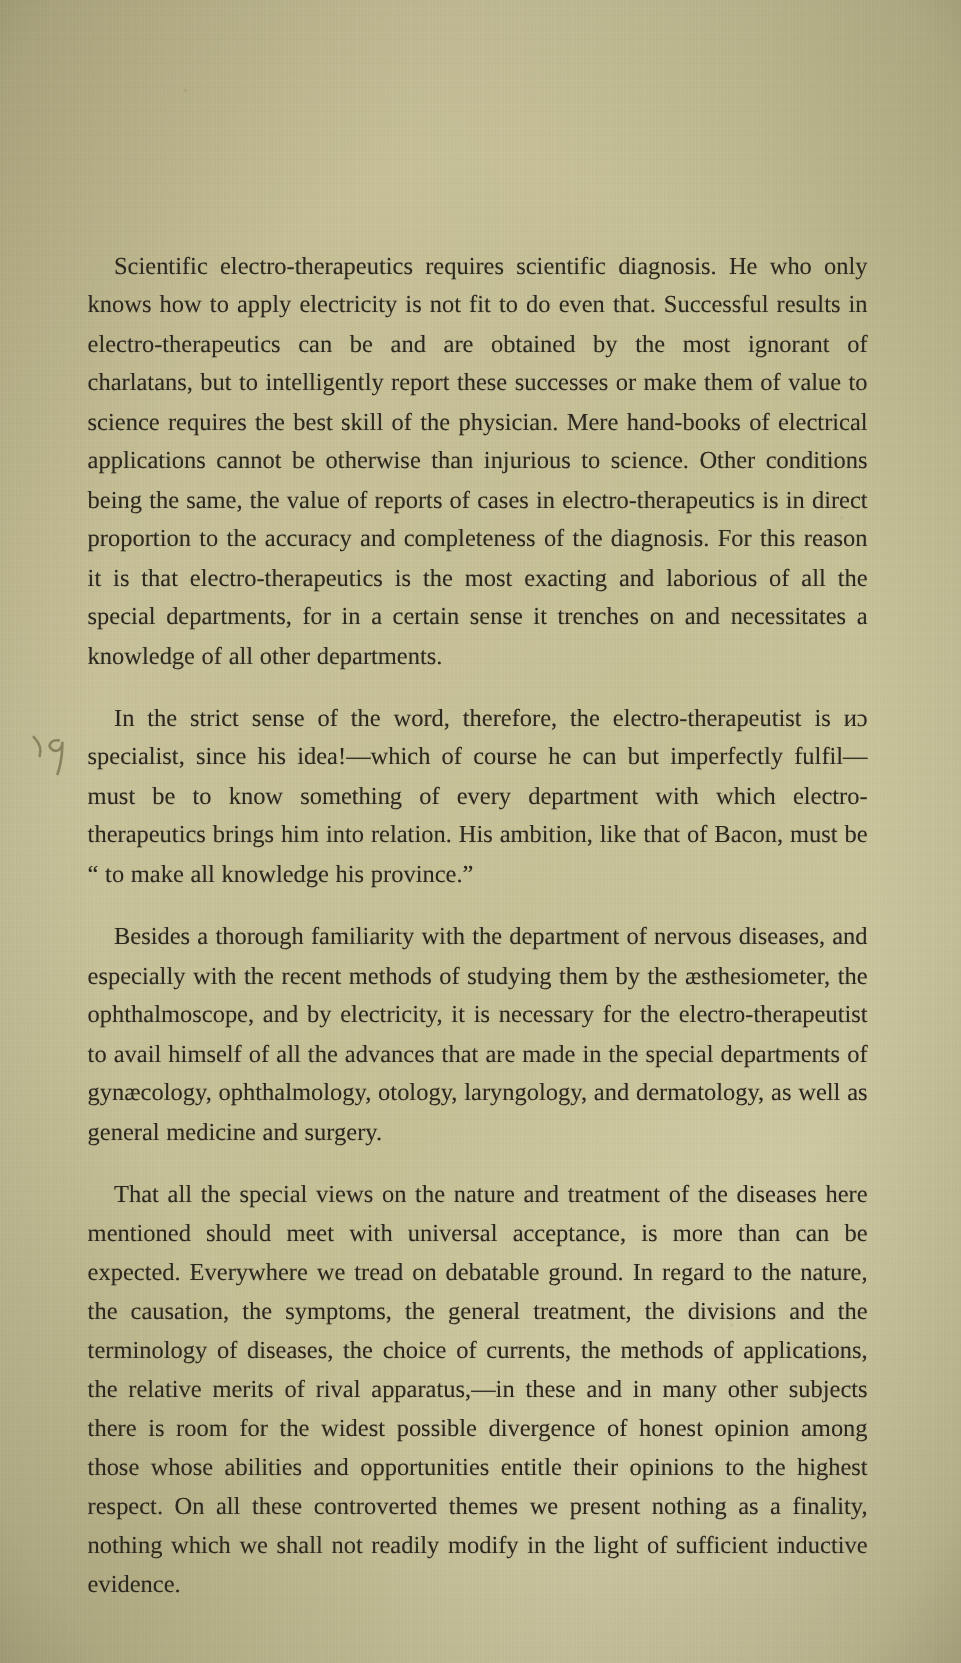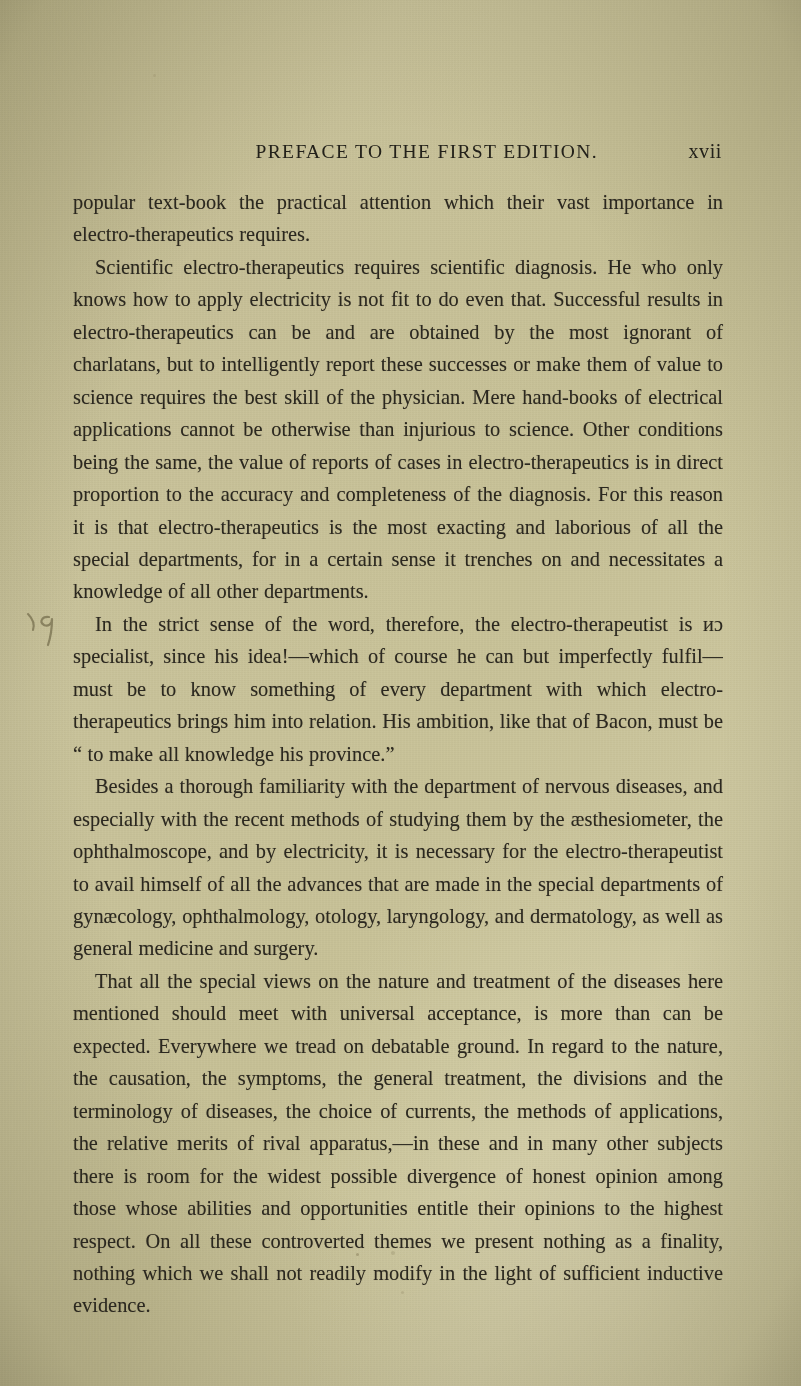--- a/index.html
+++ b/index.html
@@ -96,20 +96,21 @@
     text-justify: inter-word;
     word-spacing: 0.45px;
     color: #2b2820;
     text-indent: 0;
   }
   .para + .para {
     margin-top: 0;
   }
   .para.indent {
     text-indent: 22px;
+    margin-top: 20px;
   }
 
   
   .textblock { text-shadow: 0 0 0.7px rgba(70,62,38,0.34); }
 
   
   .marginalia {
     position: absolute;
     left: 22px;
     top: 596px;
@@ -139,29 +140,22 @@
 
   <div class="speck" style="left:356px; top:1253px; width:3px; height:3px;"></div>
   <div class="speck" style="left:391px; top:1251px; width:4px; height:4px; opacity:.55;"></div>
   <div class="speck" style="left:401px; top:1291px; width:3px; height:3px; opacity:.5;"></div>
   <div class="speck" style="left:153px; top:74px; width:3px; height:3px; opacity:.35;"></div>
   <div class="speck" style="left:608px; top:1103px; width:3px; height:3px; opacity:.3;"></div>
   <div class="speck" style="left:700px; top:430px; width:3px; height:3px; opacity:.28;"></div>
 
   <div class="content">
 
-    <div class="running-head">
-      <div class="running-head-inner">
-        <span class="head-title">PREFACE TO THE FIRST EDITION.</span>
-      </div>
-      <span class="folio">xvii</span>
-    </div>
 
     <div class="textblock">
-      <p class="para">popular text-book the practical attention which their vast importance in electro-therapeutics requires.</p>
       <p class="para indent">Scientific electro-therapeutics requires scientific diagnosis. He who only knows how to apply electricity is not fit to do even that. Successful results in electro-therapeutics can be and are obtained by the most ignorant of charlatans, but to intelligently report these successes or make them of value to science requires the best skill of the physician. Mere hand-books of electrical applications cannot be otherwise than injurious to science. Other conditions being the same, the value of reports of cases in electro-therapeutics is in direct proportion to the accuracy and completeness of the diagnosis. For this reason it is that electro-therapeutics is the most exacting and laborious of all the special departments, for in a certain sense it trenches on and necessitates a knowledge of all other departments.</p>
       <p class="para indent">In the strict sense of the word, therefore, the electro-therapeutist is ᴎɔ specialist, since his idea!—which of course he can but imperfectly fulfil—must be to know something of every department with which electro-therapeutics brings him into relation. His ambition, like that of Bacon, must be “ to make all knowledge his province.”</p>
       <p class="para indent">Besides a thorough familiarity with the department of nervous diseases, and especially with the recent methods of studying them by the æsthesiometer, the ophthalmoscope, and by electricity, it is necessary for the electro-therapeutist to avail himself of all the advances that are made in the special departments of gynæcology, ophthalmology, otology, laryngology, and dermatology, as well as general medicine and surgery.</p>
       <p class="para indent">That all the special views on the nature and treatment of the diseases here mentioned should meet with universal acceptance, is more than can be expected. Everywhere we tread on debatable ground. In regard to the nature, the causation, the symptoms, the general treatment, the divisions and the terminology of diseases, the choice of currents, the methods of applications, the relative merits of rival apparatus,—in these and in many other subjects there is room for the widest possible divergence of honest opinion among those whose abilities and opportunities entitle their opinions to the highest respect. On all these controverted themes we present nothing as a finality, nothing which we shall not readily modify in the light of sufficient inductive evidence.</p>
     </div>
 
     <div class="marginalia">
       <svg width="60" height="76" viewBox="0 0 60 76">
         <path d="M6 18 C11 23, 13 28, 11 34" fill="none" stroke="#564e30" stroke-width="2.1" stroke-linecap="round"></path>
         <path d="M27 21 C20 20, 17 26, 22 29 C26 31, 30 28, 30 23 C30 30, 29 40, 26 49" fill="none" stroke="#554d2f" stroke-width="2.2" stroke-linecap="round" stroke-linejoin="round"></path>

